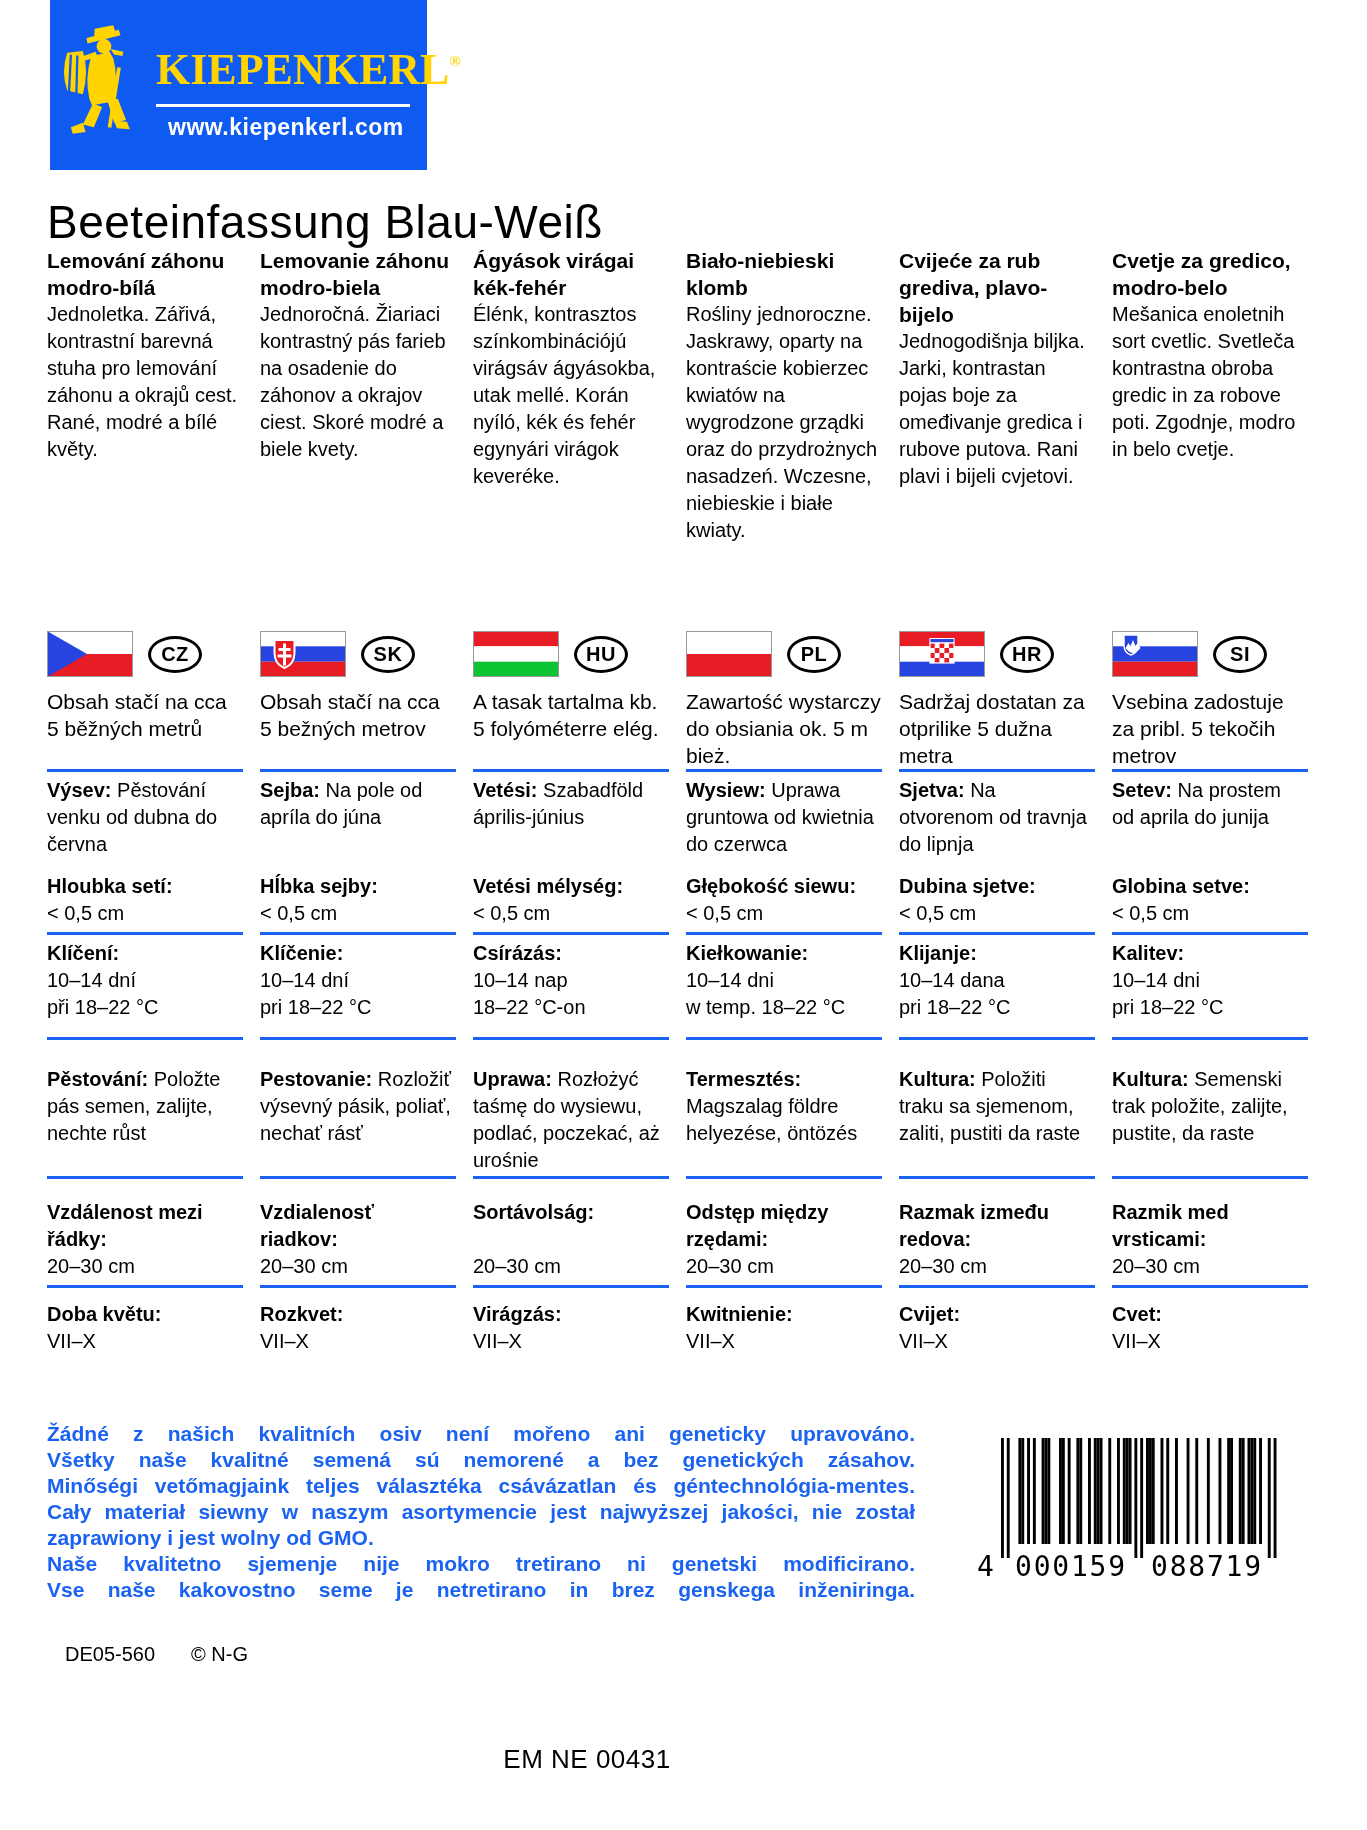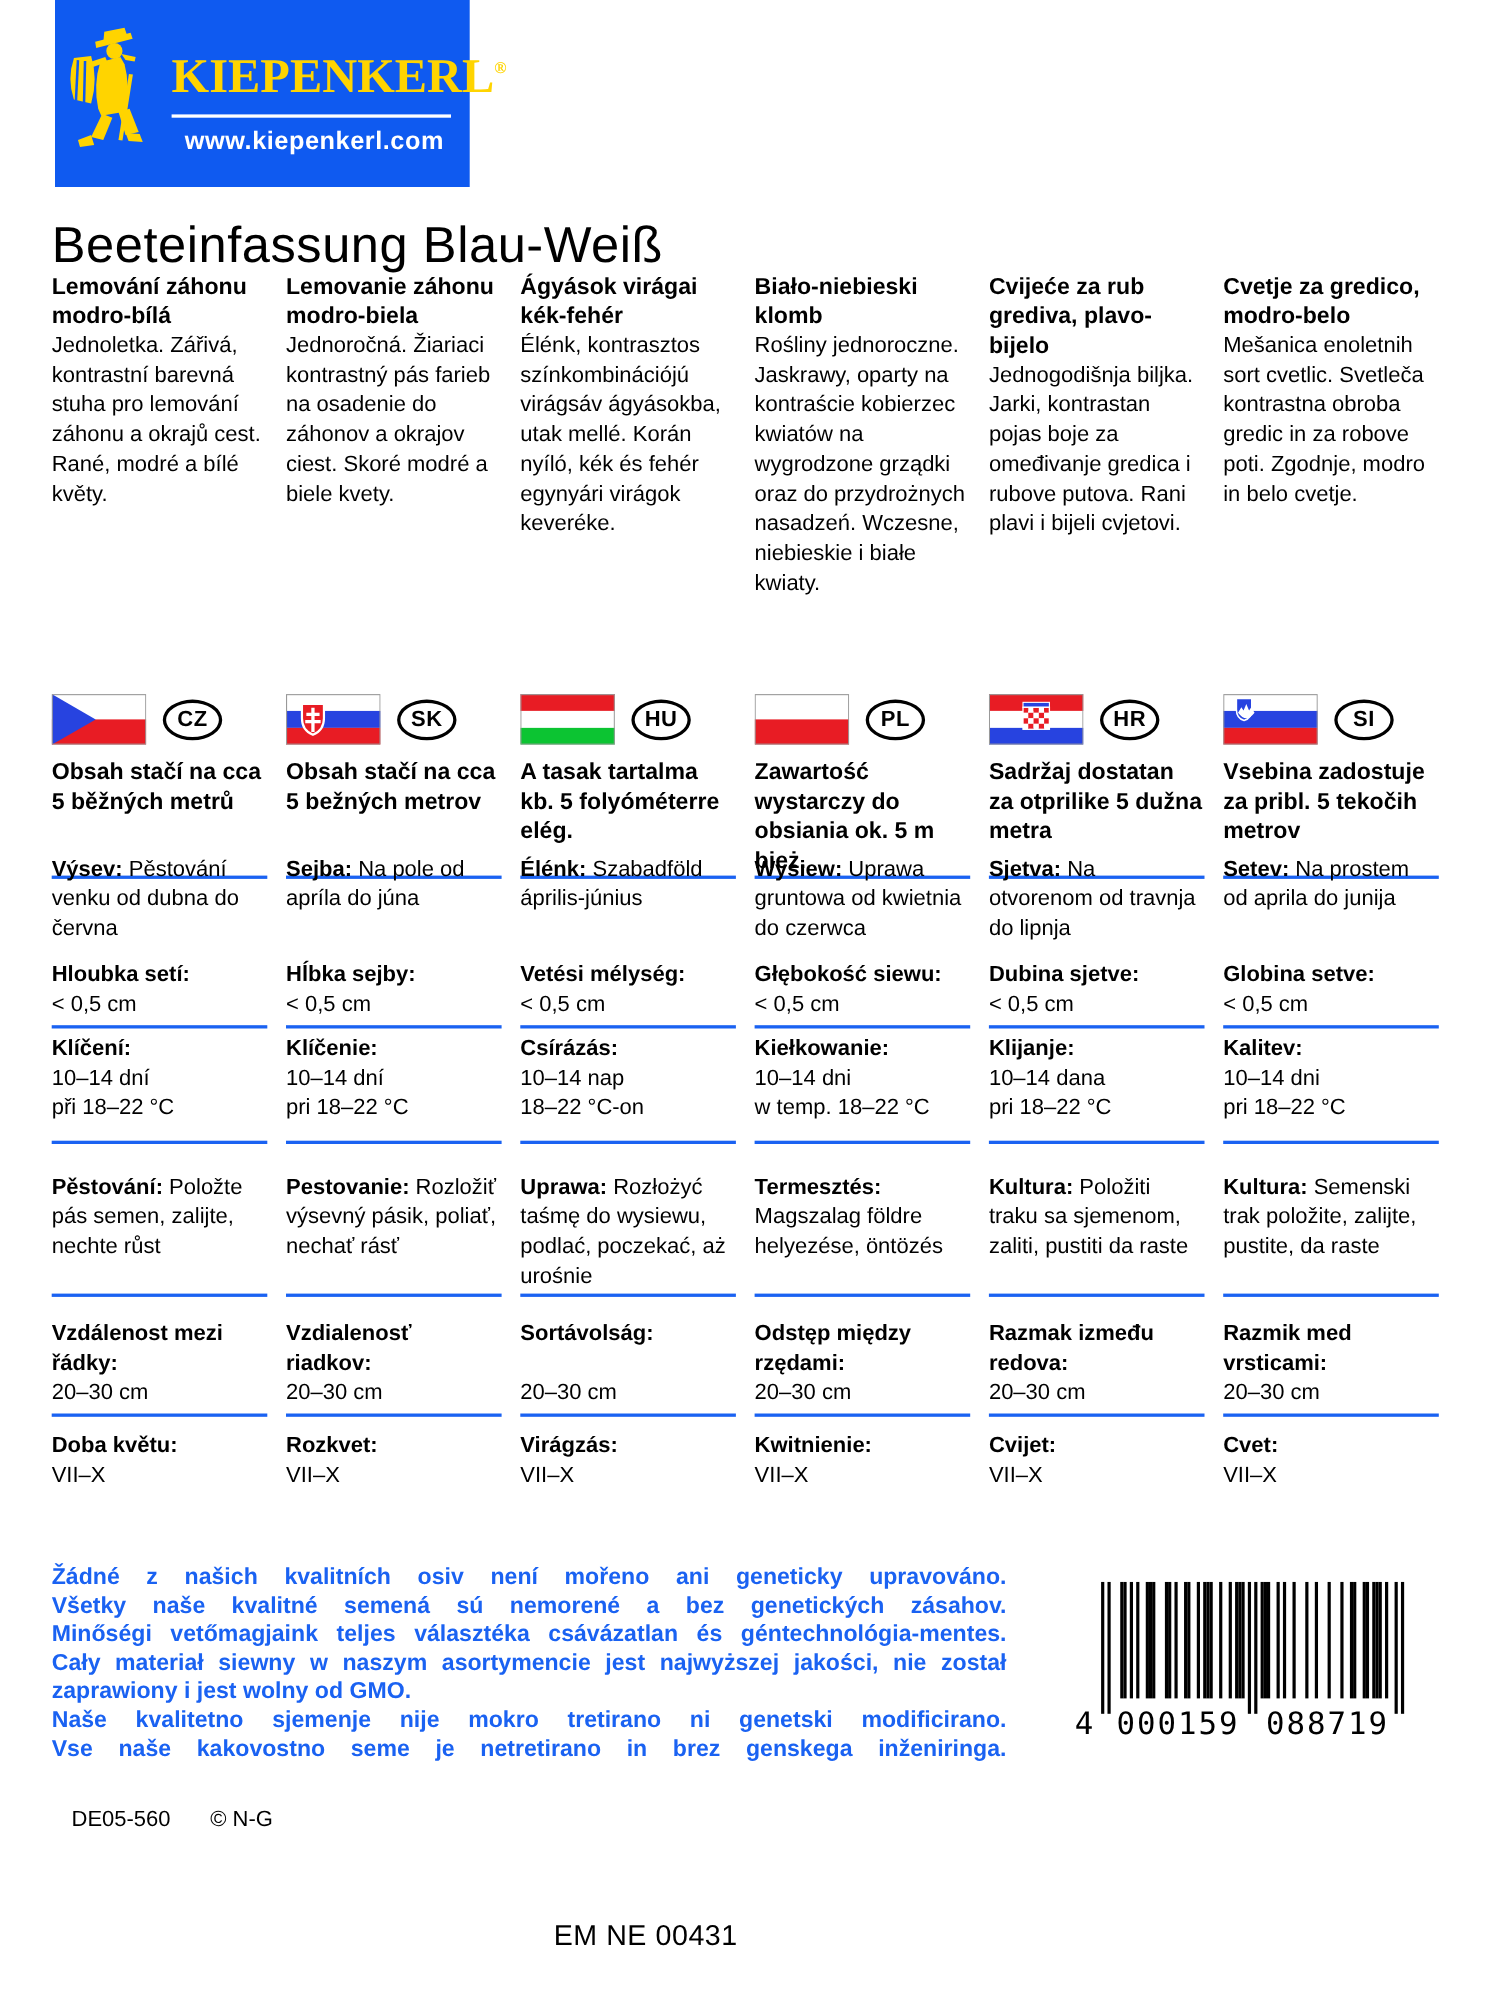--- a/index.html
+++ b/index.html
@@ -37,21 +37,21 @@
   .r-germ{height:100px;margin-bottom:26px;}
   .r-culture{height:113px;margin-bottom:20px;}
   .r-spacing{height:89px;margin-bottom:13px;}
   .r-flower{height:60px;}
 
   .flag{display:inline-block;line-height:0;}
   .badge{display:inline-flex;align-items:center;justify-content:center;margin-left:15px;
          width:54px;height:37px;border:3px solid #000;border-radius:50%;
          font-size:20px;font-weight:bold;letter-spacing:0.5px;}
   .colhead{font-size:21px;font-weight:bold;line-height:27px;margin-bottom:1px;}
-  .bold{font-weight:bold;font-size:21px;}
+  .bold{font-weight:normal;font-size:21px;}
   .blk{display:block;}
   .depth{position:absolute;left:0;bottom:5px;}
   .spacing-label{display:block;min-height:54px;}
 
   
   .disclaimer{margin:60px 0 0 47px;width:868px;color:var(--text-blue);font-weight:bold;
               font-size:21px;line-height:26px;}
   .disclaimer div{text-align:justify;}
   .disclaimer div.just{text-align-last:justify;}
   .footer-codes{margin:40px 0 0 65px;font-size:20px;display:flex;gap:36px;}
@@ -232,21 +232,21 @@
           </p>
         </div>
         <div class="cell">
           <p><b>Sejba:</b> <span>Na pole od apríla do júna</span></p>
           <p class="depth">
             <b class="blk">Hĺbka sejby:</b>
             <span class="blk">&lt; 0,5 cm</span>
           </p>
         </div>
         <div class="cell">
-          <p><b>Élénk:</b> <span>Szabadföld április-június</span></p>
+          <p><b>Vetési:</b> <span>Szabadföld április-június</span></p>
           <p class="depth">
             <b class="blk">Vetési mélység:</b>
             <span class="blk">&lt; 0,5 cm</span>
           </p>
         </div>
         <div class="cell">
           <p><b>Wysiew:</b> <span>Uprawa gruntowa od kwietnia do czerwca</span></p>
           <p class="depth">
             <b class="blk">Głębokość siewu:</b>
             <span class="blk">&lt; 0,5 cm</span>

